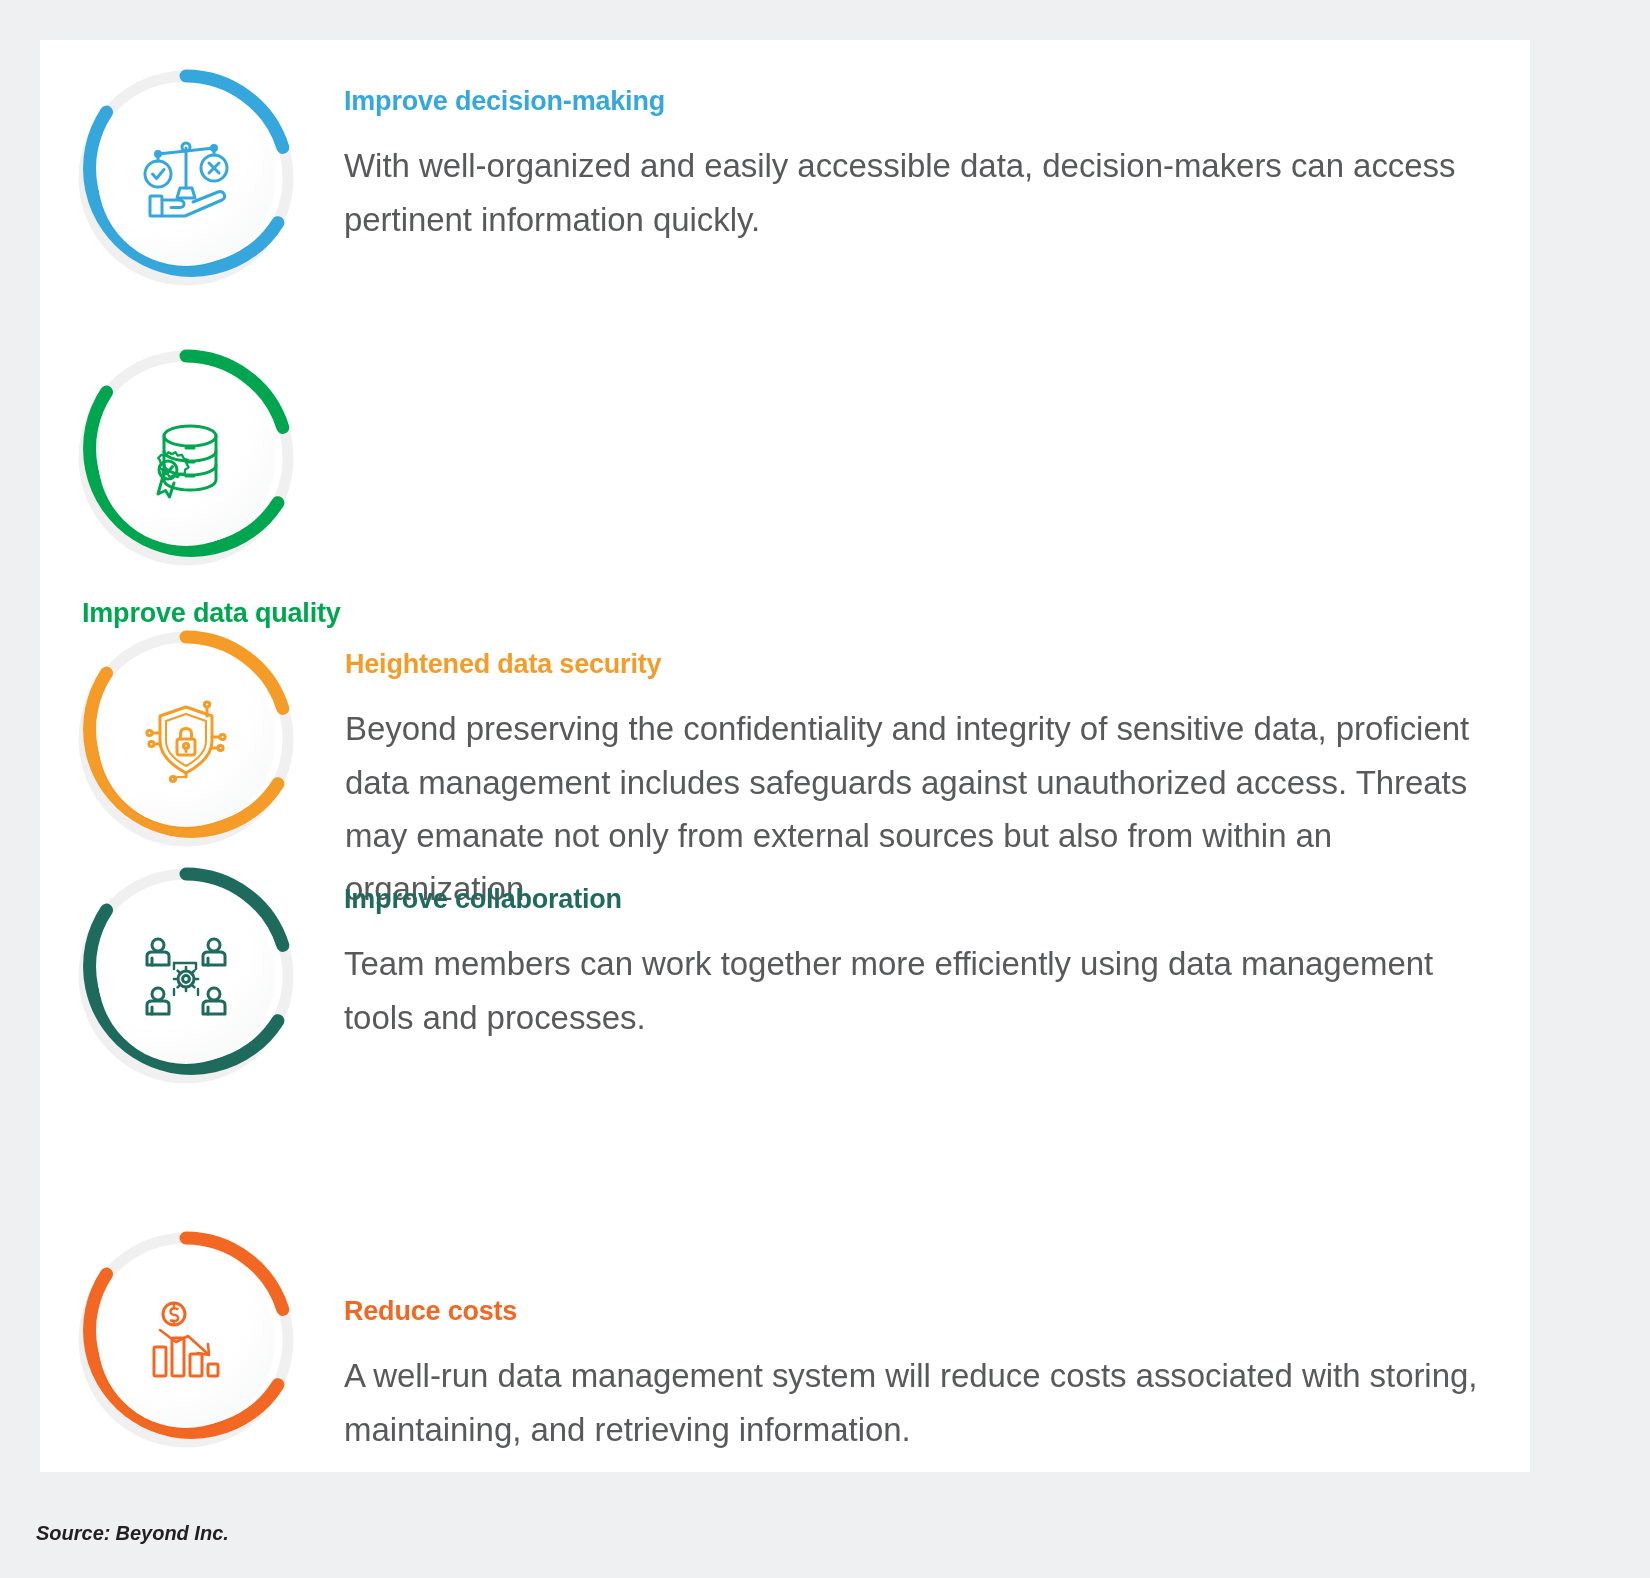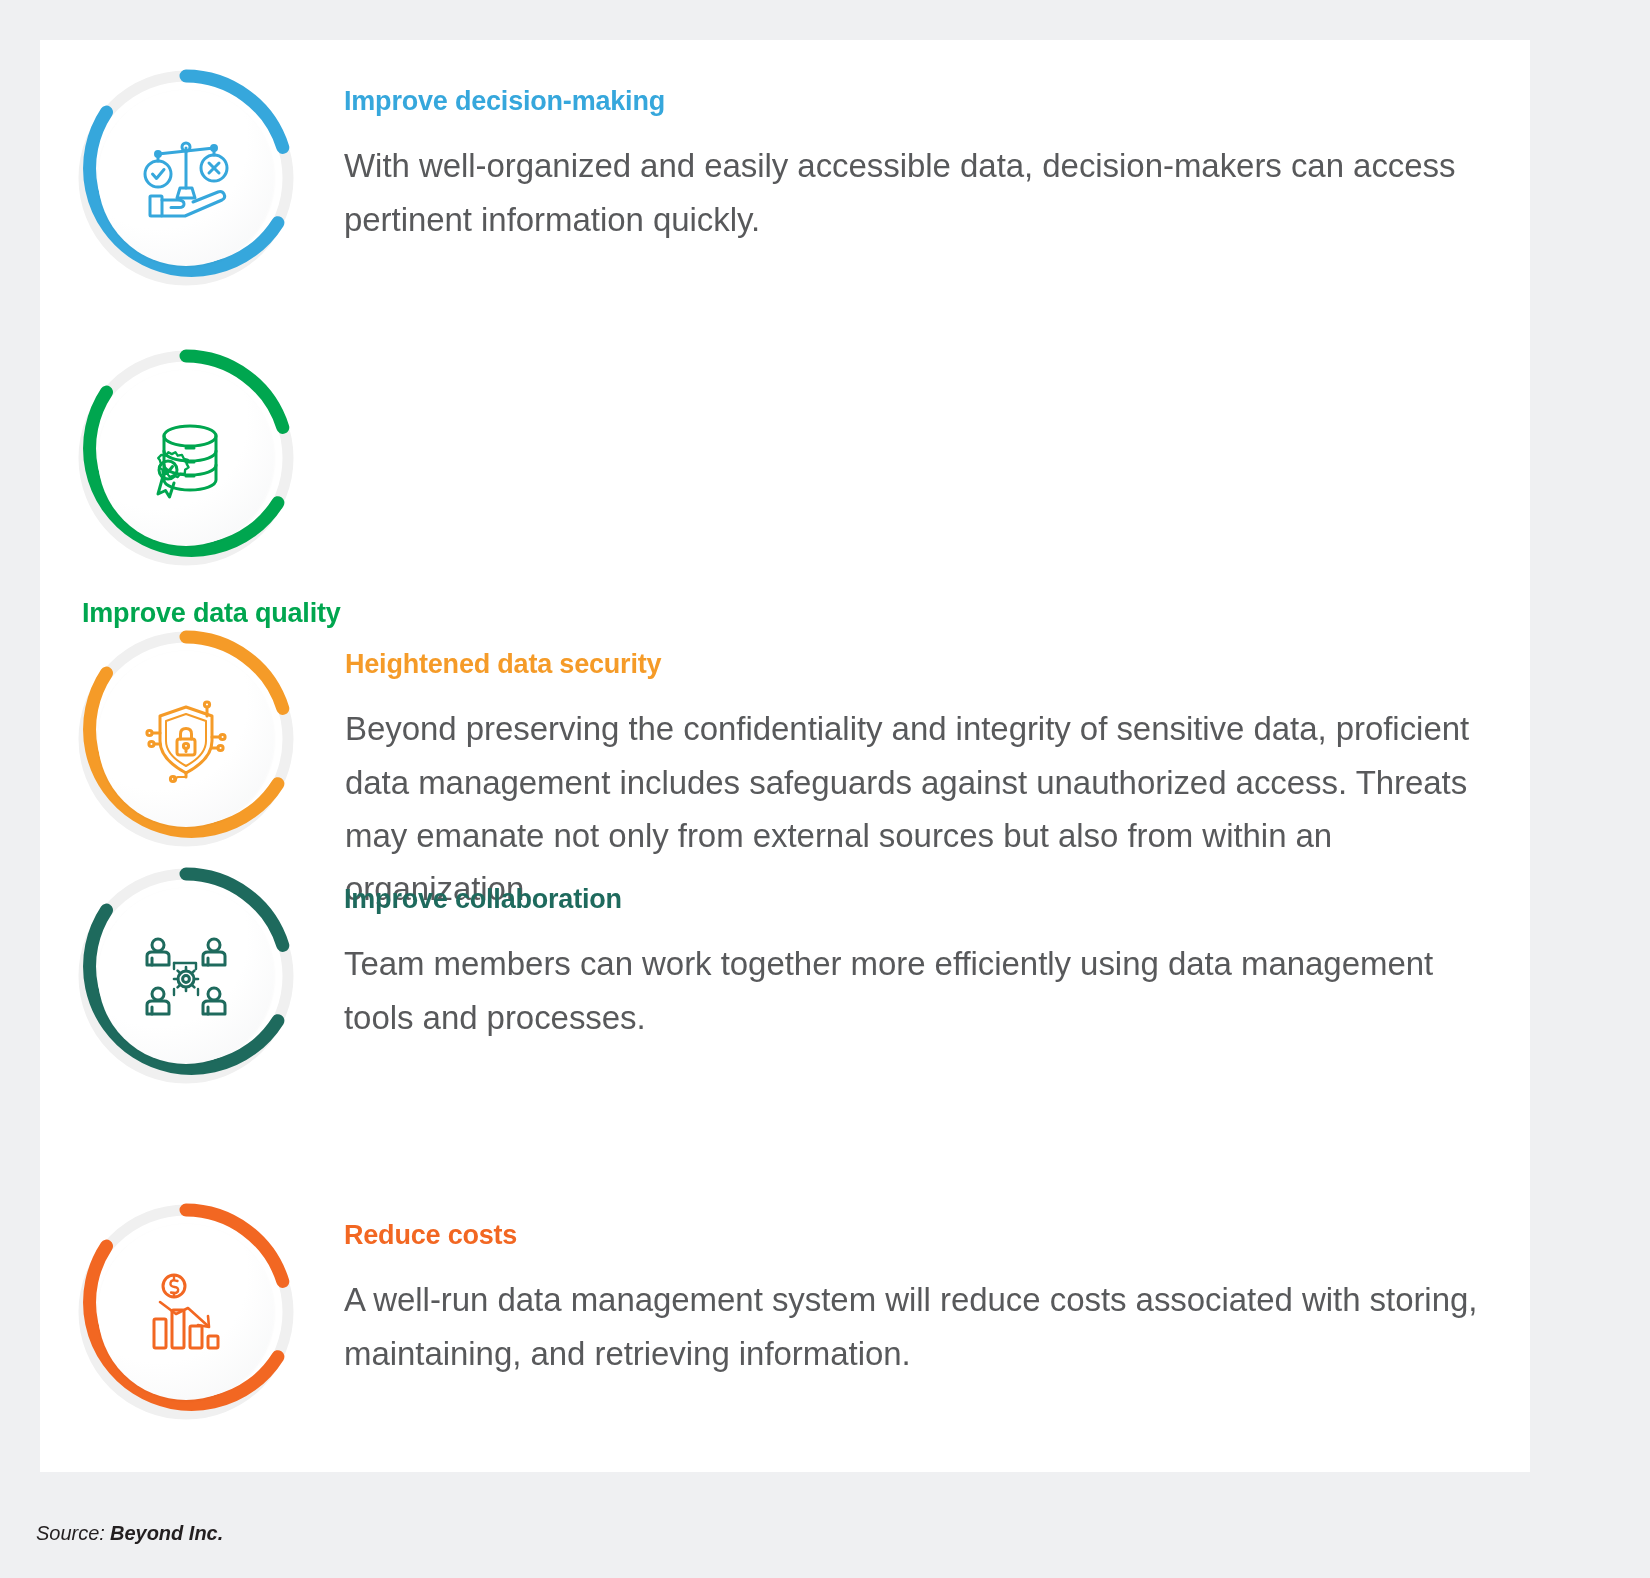--- a/index.html
+++ b/index.html
@@ -103,37 +103,37 @@
     color: #58595b;
     margin: 0;
     letter-spacing: -0.05px;
   }
 
   
   .item-0 { top: 22px;   }
   .item-1 { top: 302px; flex-direction: column;  }
   .item-2 { top: 583px;  }
   .item-3 { top: 820px;  }
-  .item-4 { top: 1156px; }
+  .item-4 { top: 1184px; align-items: flex-end; }
 
   .item-2 .text-col { padding-top: 26px; margin-left: 43px; }
   .item-3 .text-col { padding-top: 24px; }
   .item-4 .text-col { padding-top: 24px; }
 
   
   .source {
     position: absolute;
     left: 36px;
     top: 1522px;
     font-size: 20px;
     font-style: italic;
     color: #231f20;
     white-space: nowrap;
   }
-  .source .src-label { font-weight: normal; }
+  .source .src-label { font-weight: bold; }
   .source .src-value { font-weight: bold; margin-left: 5px; }
 </style>
 </head>
 <body>
 
 <div class="page">
   <div class="card">
     <div class="item-list">
 
       <div class="item item-0">

